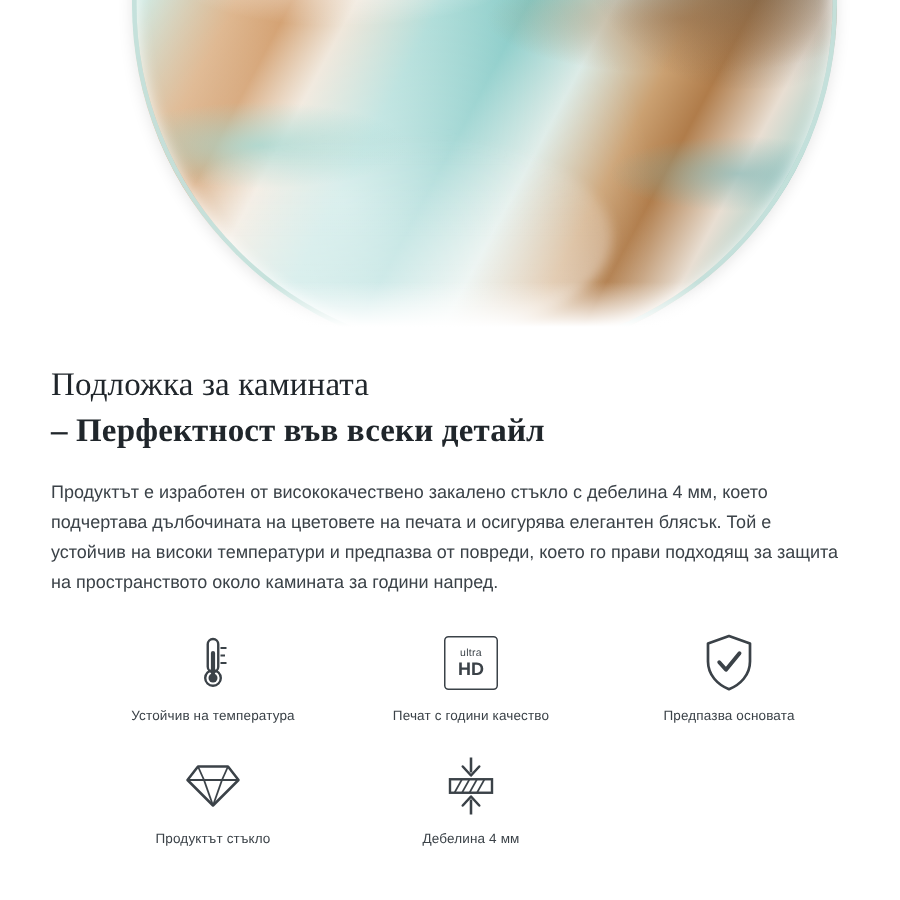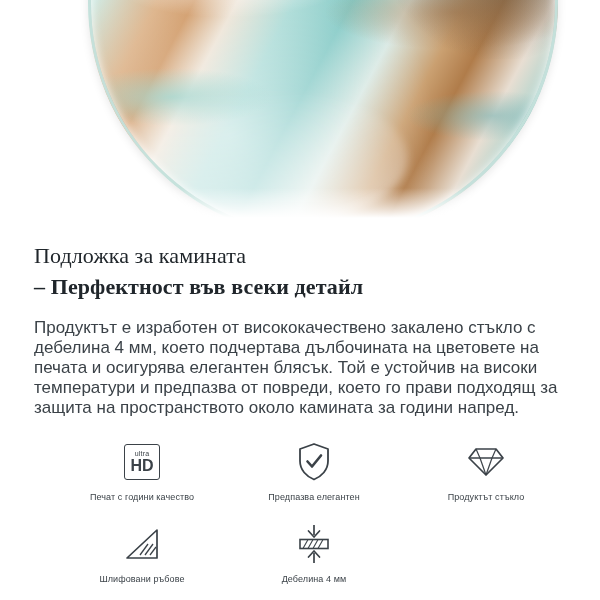--- a/index.html
+++ b/index.html
@@ -124,21 +124,21 @@
     font-weight: 400;
     letter-spacing: 0.1px;
     margin: 0 0 16px 0;
   }
   .headline .line2 {
     display: block;
     font-weight: bold;
   }
   .body-copy {
     font-family: "Liberation Sans", sans-serif;
-    font-size: 17px;
+    font-size: 12px;
     line-height: 20px;
     color: #3b4248;
     margin: 0;
     max-width: 532px;
   }
 
   
   .features {
     position: relative;
     margin-top: 22px;
@@ -177,21 +177,21 @@
     align-items: center;
     justify-content: center;
     line-height: 1;
   }
   .ultrahd .u1 {
     font-size: 7px;
     letter-spacing: 0.2px;
     color: #3b4248;
   }
   .ultrahd .u2 {
-    font-size: 16px;
+    font-size: 12px;
     font-weight: bold;
     color: #3b4248;
     margin-top: 1px;
   }
   svg { display: block; }
 </style>
 </head>
 <body>
 
 <div class="page">
@@ -209,66 +209,69 @@
 
   <div class="content">
     <h1 class="headline">
       <span>Подложка за камината</span>
       <span class="line2">– Перфектност във всеки детайл</span>
     </h1>
     <p class="body-copy">Продуктът е изработен от висококачествено закалено стъкло с дебелина 4 мм, което подчертава дълбочината на цветовете на печата и осигурява елегантен блясък. Той е устойчив на високи температури и предпазва от повреди, което го прави подходящ за защита на пространството около камината за години напред.</p>
 
     <div class="features">
 
+      <div class="feature">
+        <div class="feature-icon">
+          <svg width="26" height="40" viewBox="0 0 26 40">
+            <rect x="9.5" y="4" width="7" height="22" rx="3.5" fill="none" stroke="#3b4248" stroke-width="1.6"></rect>
+            <circle cx="13" cy="30" r="5.2" fill="none" stroke="#3b4248" stroke-width="1.6"></circle>
+            <rect x="11.6" y="12" width="2.8" height="16" rx="1.4" fill="#3b4248"></rect>
+            <circle cx="13" cy="30" r="3" fill="#3b4248"></circle>
+            <line x1="18" y1="10" x2="22" y2="10" stroke="#3b4248" stroke-width="1.3"></line>
+            <line x1="18" y1="15" x2="21" y2="15" stroke="#3b4248" stroke-width="1.3"></line>
+            <line x1="18" y1="20" x2="22" y2="20" stroke="#3b4248" stroke-width="1.3"></line>
+          </svg>
+        </div>
+        <div class="feature-label">Устойчив на температура</div>
+      </div>
 
       <div class="feature">
         <div class="feature-icon">
           <div class="ultrahd">
             <span class="u1">ultra</span>
             <span class="u2">HD</span>
           </div>
         </div>
         <div class="feature-label">Печат с години качество</div>
       </div>
 
       <div class="feature">
         <div class="feature-icon">
           <svg width="36" height="42" viewBox="0 0 36 42">
             <path d="M18 3 L32 8 V20 C32 29 25.5 35.5 18 38.5 C10.5 35.5 4 29 4 20 V8 Z" fill="none" stroke="#3b4248" stroke-width="1.8" stroke-linejoin="round"></path>
             <path d="M11.5 20.5 L16 25.5 L25 14.5" fill="none" stroke="#3b4248" stroke-width="2.6" stroke-linecap="round" stroke-linejoin="round"></path>
           </svg>
         </div>
-        <div class="feature-label">Предпазва елегантен</div>
+        <div class="feature-label">Предпазва основата</div>
       </div>
 
       <div class="feature">
         <div class="feature-icon">
           <svg width="40" height="34" viewBox="0 0 40 34">
             <path d="M10 4 H30 L37 13 L20 30 L3 13 Z" fill="none" stroke="#3b4248" stroke-width="1.7" stroke-linejoin="round"></path>
             <line x1="3" y1="13" x2="37" y2="13" stroke="#3b4248" stroke-width="1.4"></line>
             <line x1="10" y1="4" x2="14" y2="13" stroke="#3b4248" stroke-width="1.2"></line>
             <line x1="30" y1="4" x2="26" y2="13" stroke="#3b4248" stroke-width="1.2"></line>
             <line x1="14" y1="13" x2="20" y2="30" stroke="#3b4248" stroke-width="1.2"></line>
             <line x1="26" y1="13" x2="20" y2="30" stroke="#3b4248" stroke-width="1.2"></line>
           </svg>
         </div>
         <div class="feature-label">Продуктът стъкло</div>
       </div>
 
-      <div class="feature">
-        <div class="feature-icon">
-          <svg width="38" height="36" viewBox="0 0 38 36">
-            <path d="M4 32 L34 32 L34 4 Z" fill="none" stroke="#3b4248" stroke-width="1.7" stroke-linejoin="round"></path>
-            <line x1="17" y1="29" x2="25" y2="18" stroke="#3b4248" stroke-width="1.3"></line>
-            <line x1="22" y1="29" x2="30" y2="18" stroke="#3b4248" stroke-width="1.3"></line>
-            <line x1="27" y1="29" x2="33" y2="21" stroke="#3b4248" stroke-width="1.3"></line>
-          </svg>
-        </div>
-        <div class="feature-label">Шлифовани ръбове</div>
-      </div>
 
       <div class="feature">
         <div class="feature-icon">
           <svg width="38" height="42" viewBox="0 0 38 42">
             <line x1="19" y1="2" x2="19" y2="12" stroke="#3b4248" stroke-width="1.7"></line>
             <path d="M13.5 8 L19 14 L24.5 8" fill="none" stroke="#3b4248" stroke-width="1.7" stroke-linecap="round" stroke-linejoin="round"></path>
             <rect x="5" y="16.5" width="28" height="9" fill="none" stroke="#3b4248" stroke-width="1.6"></rect>
             <line x1="8" y1="25.5" x2="13" y2="16.5" stroke="#3b4248" stroke-width="1.1"></line>
             <line x1="13" y1="25.5" x2="18" y2="16.5" stroke="#3b4248" stroke-width="1.1"></line>
             <line x1="18" y1="25.5" x2="23" y2="16.5" stroke="#3b4248" stroke-width="1.1"></line>

